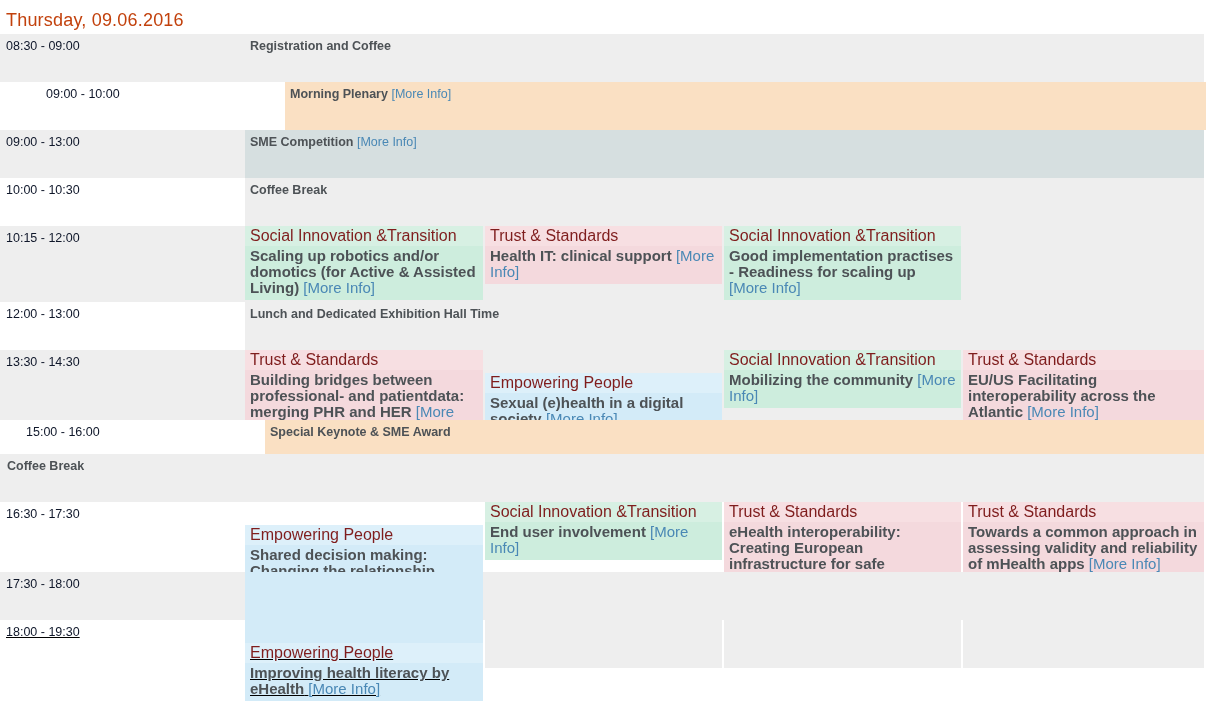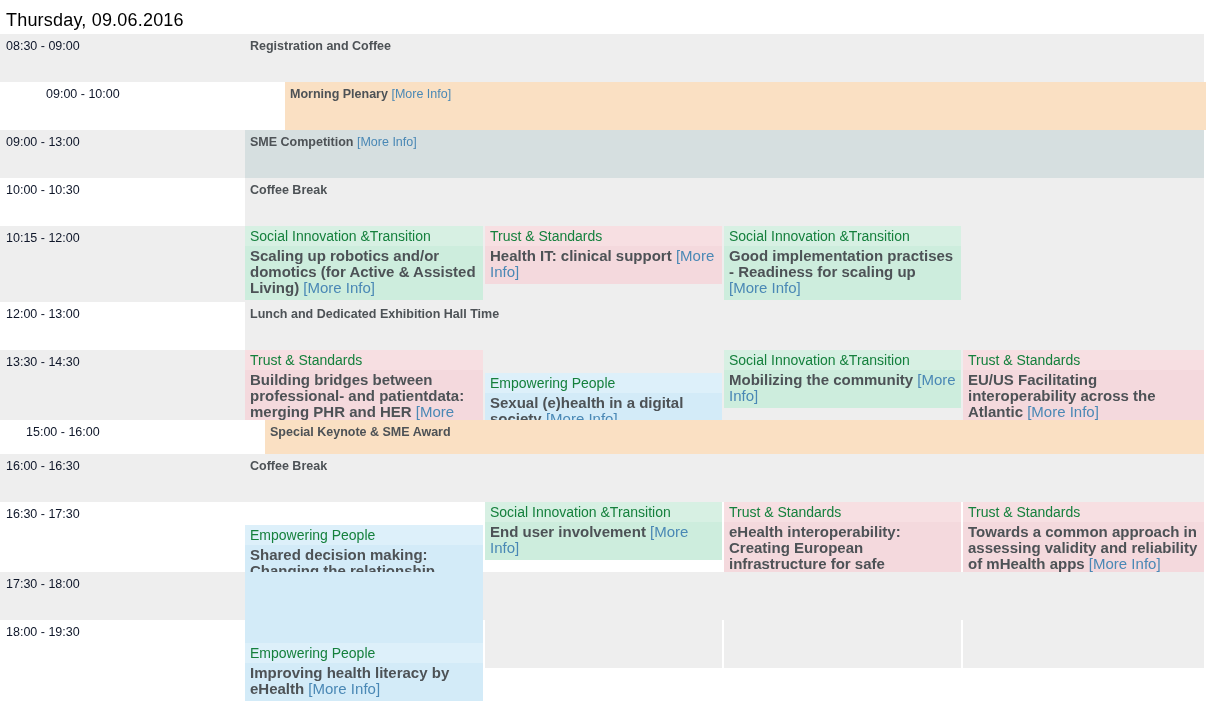--- a/index.html
+++ b/index.html
@@ -8,21 +8,21 @@
     width: 1206px; height: 702px;
     background: #ffffff;
     font-family: "Liberation Sans", sans-serif;
     overflow: hidden;
   }
   #app { position: relative; width: 1206px; height: 702px; background:#fff; }
 
   
   .day-title {
     position:absolute; left:6px; top:10px;
-    font-size:18px; color:#000000; font-weight:400;
+    font-size:18px; color:#c2410c; font-weight:400;
     letter-spacing:.2px; line-height:20px;
   }
 
   
   .grid { position:absolute; left:0; top:34px; width:1206px; }
   .row { position:relative; width:1204px; display:flex; }
   .row.stripe { background:#eeeeee; }
   .row.plain  { background:#ffffff; }
 
   .timecell {
@@ -35,22 +35,22 @@
 
   
   .col { position:relative; }
   .col.c1 { width:238px; flex:0 0 238px; margin-left:2px; }
   .col.c2 { width:237px; flex:0 0 237px; margin-left:2px; }
   .col.c3 { width:237px; flex:0 0 237px; margin-left:2px; }
   .col.c4 { width:241px; flex:0 0 241px; margin-left:2px; }
   .col.full { flex:1 1 auto; margin-left:2px; }
 
   .track {
-    font-size:14px; line-height:16px;
-    color:#15803d; padding:2px 5px 2px 5px;
+    font-size:16px; line-height:16px;
+    color:#7f1d1d; padding:2px 5px 2px 5px;
   }
   .body {
     font-size:15px; line-height:16px;
     color:#4d5256; font-weight:bold;
     padding:2px 5px 4px 5px;
   }
   .body .more { color:#4a88b5; font-weight:normal; }
   .plainbody {
     font-size:12.5px; line-height:16px;
     color:#4d5256; font-weight:bold;
@@ -157,21 +157,20 @@
       </div>
       <div class="row plain" style="height: 34px; padding-left: 20px;">
         <div class="timecell">15:00 - 16:00</div>
         <div class="sessions">
           <div class="col full" style="background: rgb(250, 224, 195);">
             <div class="plainbody"><span>Special Keynote &amp; SME Award</span></div>
           </div>
         </div>
       </div>
       <div class="row stripe" style="height: 48px;">
-        <div class="timecell">16:00 - 16:30</div>
         <div class="sessions">
           <div class="col full" style="background: rgb(238, 238, 238);">
             <div class="plainbody"><span>Coffee Break</span></div>
           </div>
         </div>
       </div>
       <div class="row plain" style="height: 70px;">
         <div class="timecell">16:30 - 17:30</div>
         <div class="sessions">
           <div class="col c1 t-empower">
@@ -194,21 +193,21 @@
       </div>
       <div class="row stripe" style="height: 48px;">
         <div class="timecell">17:30 - 18:00</div>
         <div class="sessions">
           <div class="col c1 fill-empower" style="height: 100%;"></div>
           <div class="col c2 blk-empty"></div>
           <div class="col c3 blk-empty"></div>
           <div class="col c4 blk-empty"></div>
         </div>
       </div>
-      <div class="row plain" style="height: 48px;">
+      <div class="row plain" style="height: 48px; text-decoration: underline;">
         <div class="timecell">18:00 - 19:30</div>
         <div class="sessions">
           <div class="col c1 t-empower" style="background: rgb(211, 235, 248);">
             <div class="track">Empowering People</div>
             <div class="body"><span>Improving health literacy by eHealth</span> <span class="more">[More Info]</span></div>
           </div>
           <div class="col c2 blk-empty"></div>
           <div class="col c3 blk-empty"></div>
           <div class="col c4 blk-empty"></div>
         </div>

